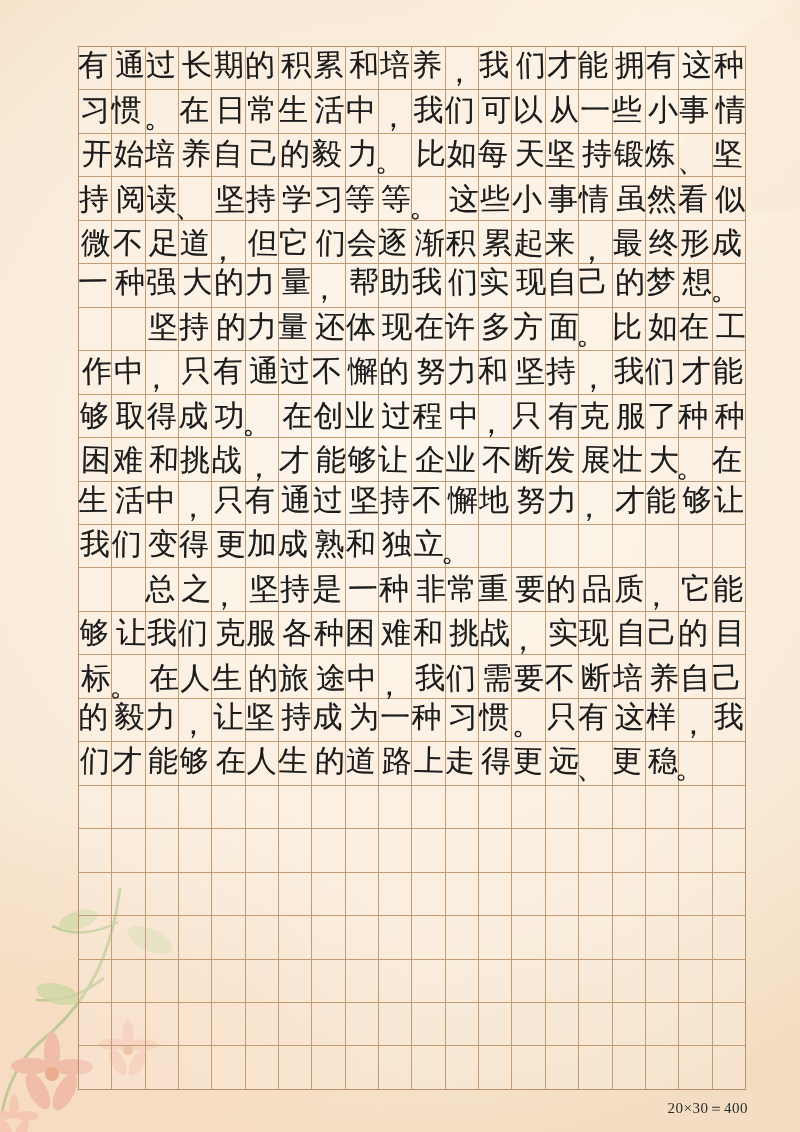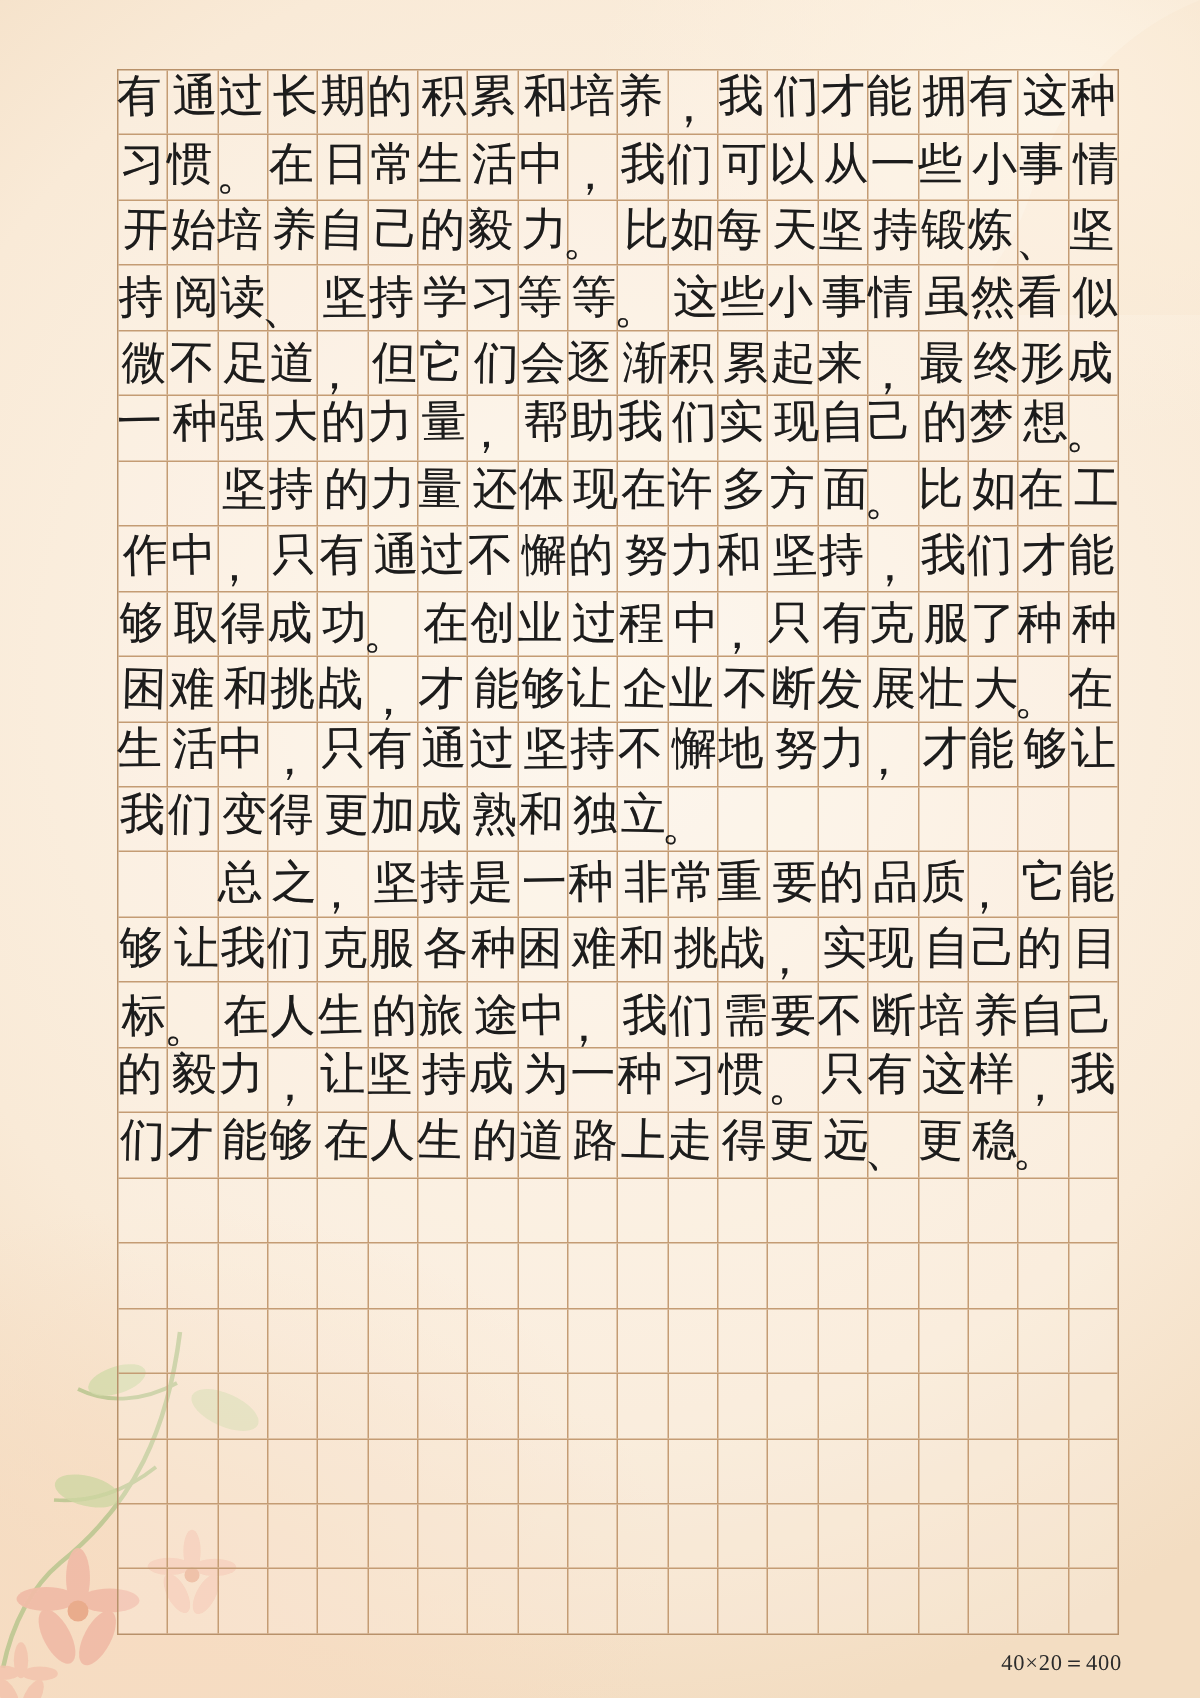--- a/index.html
+++ b/index.html
@@ -1346,14 +1346,14 @@
           <div class="cell"></div>
           <div class="cell"></div>
           <div class="cell"></div>
           <div class="cell"></div>
           <div class="cell"></div>
           <div class="cell"></div>
         </div>
       </div>
   </div>
 
-  <div class="footer-count">40×20＝400</div>
+  <div class="footer-count">20×30＝400</div>
 </div>
 
 </body></html>

